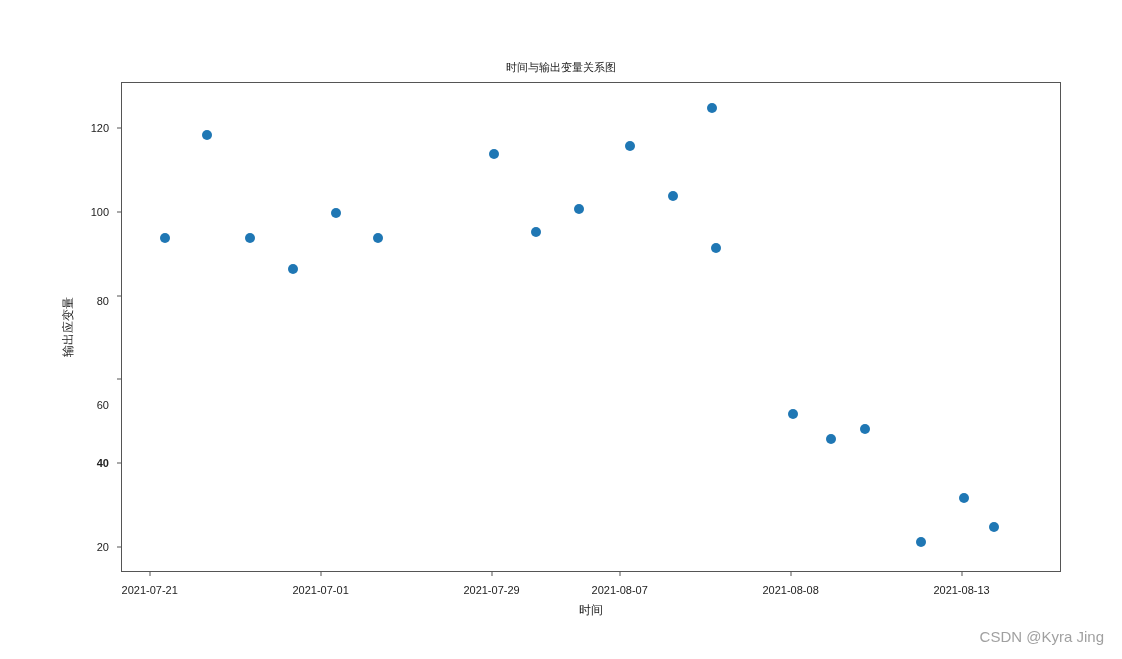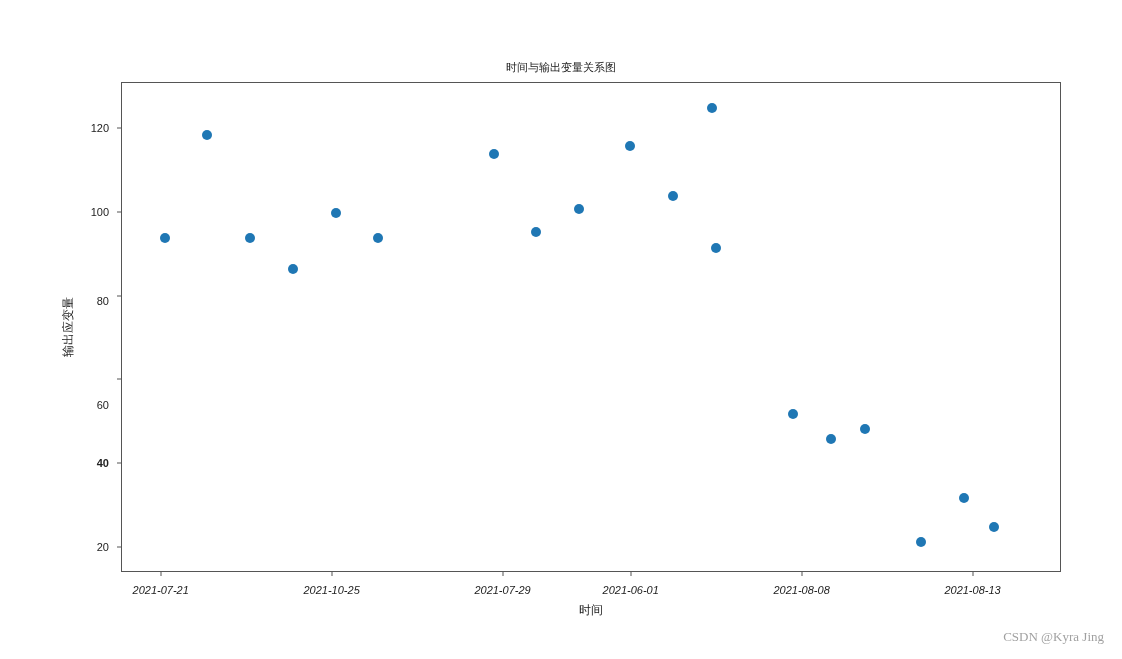--- a/index.html
+++ b/index.html
@@ -41,21 +41,21 @@
       text-align: right;
     }
     .y-tick-mark {
       position: absolute;
       left: 117px;
       width: 4px;
       height: 1px;
       background: #555;
       transform: translateY(-50%);
     }
-    .x-ticks { position: absolute; left: 118px; top: 572px; width: 940px; height: 40px; font-style: italic; }
+    .x-ticks { position: absolute; left: 107px; top: 572px; width: 940px; height: 40px; }
     .x-tick-label {
       position: absolute;
       top: 12px;
       transform: translateX(-50%);
       font-size: 11px;
       color: #222;
       white-space: nowrap;
     }
     .x-tick-mark {
       position: absolute;
@@ -86,23 +86,23 @@
       position: absolute;
       width: 10px; height: 10px;
       border-radius: 50%;
       background: #1f77b4;
       transform: translate(-50%, -50%);
     }
     .watermark {
       position: absolute;
       right: 18px;
       bottom: 14px;
-      font-size: 13px;
+      font-size: 15px;
       color: rgba(120,120,120,0.7);
-      font-family: Liberation Serif, serif;
+      font-family: Liberation Sans, sans-serif;
     }
   </style>
 </head>
 <body>
 
 <div class="chart-container">
   <div class="title">时间与输出变量关系图</div>
   <div class="y-label">输出应变量</div>
   <div class="x-label">时间</div>
   <div class="plot-area">
@@ -136,25 +136,25 @@
       <div class="y-tick-label" style="top: 219px;">80</div>
       <div class="y-tick-mark" style="top: 213.59px;"></div>
       <div class="y-tick-label" style="top: 129.829px; margin-left: 24px;">100</div>
       <div class="y-tick-mark" style="top: 129.829px;"></div>
       <div class="y-tick-label" style="top: 46.0684px;">120</div>
       <div class="y-tick-mark" style="top: 46.0684px;"></div>
     </div>
   <div class="x-ticks">
       <div class="x-tick-label" style="left: 42.7273px;">2021-07-21</div>
       <div class="x-tick-mark" style="left: 42.7273px;"></div>
-      <div class="x-tick-label" style="left: 213.636px;">2021-10-25</div>
+      <div class="x-tick-label" style="left: 213.636px;">2021-07-01</div>
       <div class="x-tick-mark" style="left: 213.636px;"></div>
       <div class="x-tick-label" style="left: 384.545px;">2021-07-29</div>
       <div class="x-tick-mark" style="left: 384.545px;"></div>
-      <div class="x-tick-label" style="left: 512.727px;">2021-06-01</div>
+      <div class="x-tick-label" style="left: 512.727px;">2021-08-07</div>
       <div class="x-tick-mark" style="left: 512.727px;"></div>
       <div class="x-tick-label" style="left: 683.636px;">2021-08-08</div>
       <div class="x-tick-mark" style="left: 683.636px;"></div>
       <div class="x-tick-label" style="left: 854.545px;">2021-08-13</div>
       <div class="x-tick-mark" style="left: 854.545px;"></div>
     </div>
   <div class="watermark">CSDN @Kyra Jing</div>
 </div>
 
 </body></html>

